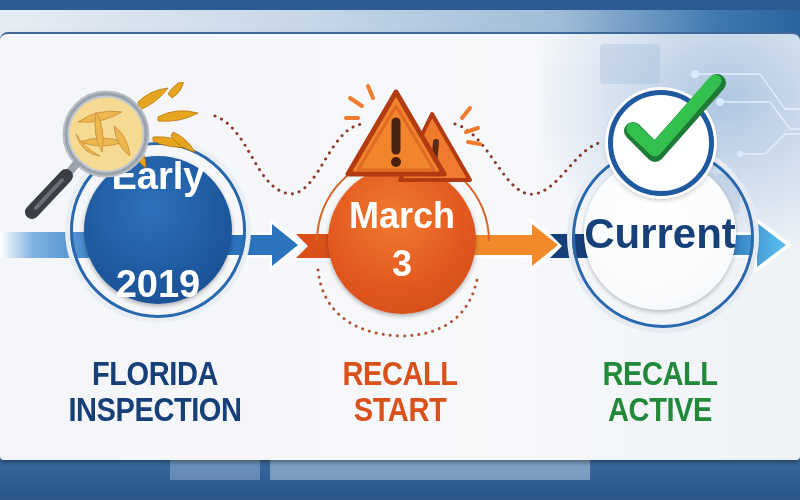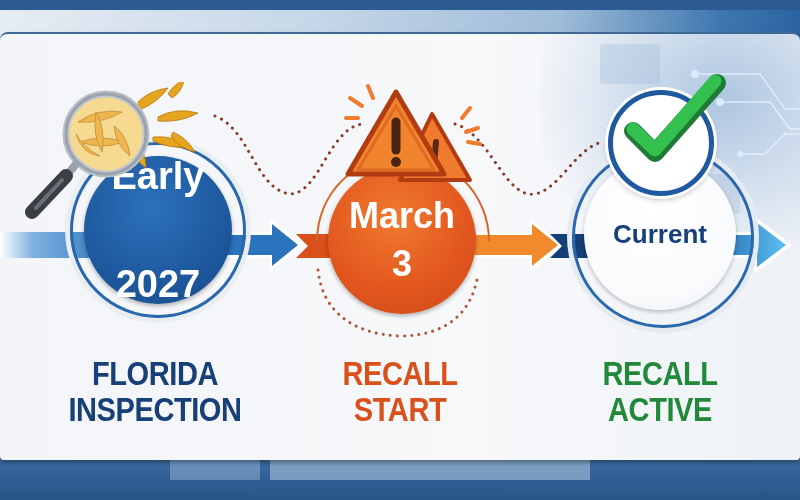--- a/index.html
+++ b/index.html
@@ -75,21 +75,21 @@
           <stop offset="1" stop-color="#5cc0f0"></stop>
         </linearGradient>
       </defs>
     <path d="M0,20 L36,20 L36,4 L74,33 L36,62 L36,46 L0,46 Z" fill="#ffffff"></path>
     <path d="M0,23 L39,23 L39,11 L68,33 L39,55 L39,43 L0,43 Z" fill="url(#ge)"></path>
   </svg>
 
   <div class="ring" style="left:70px;top:108px;width:170px;height:170px;border:3px solid #2a68ad;box-shadow:0 0 0 5px #e9eef5;"></div>
   <div class="circle" style="left:84px;top:122px;width:148px;height:148px;background:radial-gradient(circle at 45% 35%,#2d72bb 0%,#1f5aa0 55%,#174a8a 100%);color:#fff;font-size:38px;line-height:40px;box-shadow:0 2px 4px rgba(0,0,0,0.3);justify-content:space-between;">
     <span>Early</span>
-    <span>2027</span>
+    <span>2019</span>
   </div>
 
   <svg class="abs" style="left:18px;top:48px;" width="210" height="140" viewBox="0 0 210 140">
     <g fill="#e6a51e" stroke="#b87410" stroke-width="0.8">
       <path d="M120,20 q12,-12 30,-14 q-10,14 -28,22 z"></path>
       <path d="M140,35 q18,-10 40,-4 q-18,10 -40,8 z"></path>
       <path d="M135,55 q22,-2 38,10 q-22,2 -38,-6 z"></path>
       <path d="M118,60 q10,10 10,26 q-12,-8 -14,-24 z"></path>
       <path d="M150,12 q6,-10 16,-14 q-2,12 -12,18 z"></path>
       <path d="M155,50 q14,6 22,20 q-16,-4 -24,-16 z"></path>
@@ -132,21 +132,21 @@
     <path d="M56,22 L94,86 L18,86 Z" fill="none" stroke="#e06a24" stroke-width="3"></path>
     <line x1="56" y1="38" x2="56" y2="66" stroke="#4a2412" stroke-width="9" stroke-linecap="round"></line>
     <circle cx="56" cy="78" r="5" fill="#4a2412"></circle>
   </svg>
   <div class="lbl" style="left:270px;top:322px;width:260px;color:#d9501b;">
     <div>RECALL</div>
     <div>START</div>
   </div>
 
   <div class="ring" style="left:572px;top:112px;width:176px;height:176px;border:3px solid #2a68ad;box-shadow:0 0 0 5px #e6ebf2;"></div>
-  <div class="circle" style="left:584px;top:124px;width:152px;height:152px;background:radial-gradient(circle at 45% 35%,#ffffff 0%,#f8fafc 70%,#e5eaf1 100%);color:#173f78;font-size:26px;box-shadow:0 2px 4px rgba(0,0,0,0.25);">
+  <div class="circle" style="left:584px;top:124px;width:152px;height:152px;background:radial-gradient(circle at 45% 35%,#ffffff 0%,#f8fafc 70%,#e5eaf1 100%);color:#173f78;font-size:42px;box-shadow:0 2px 4px rgba(0,0,0,0.25);">
     <span>Current</span>
   </div>
   <div class="circle" style="left:608px;top:56px;width:96px;height:96px;background:#fff;border:5px solid #1f5aa0;box-shadow:0 0 0 3px #ffffff,0 3px 6px rgba(0,0,0,0.3);">
     <svg width="110" height="90" viewBox="0 0 110 90" style="position:absolute;left:4px;top:-22px;">
       <path d="M16,58 L38,80 L100,10" stroke="#1f7a35" stroke-width="18" stroke-linecap="round" stroke-linejoin="round" fill="none"></path>
       <path d="M16,56 L38,77 L98,8" stroke="#33c04f" stroke-width="13" stroke-linecap="round" stroke-linejoin="round" fill="none"></path>
     </svg>
   </div>
   <div class="lbl" style="left:530px;top:322px;width:260px;color:#23893a;">
     <div>RECALL</div>

